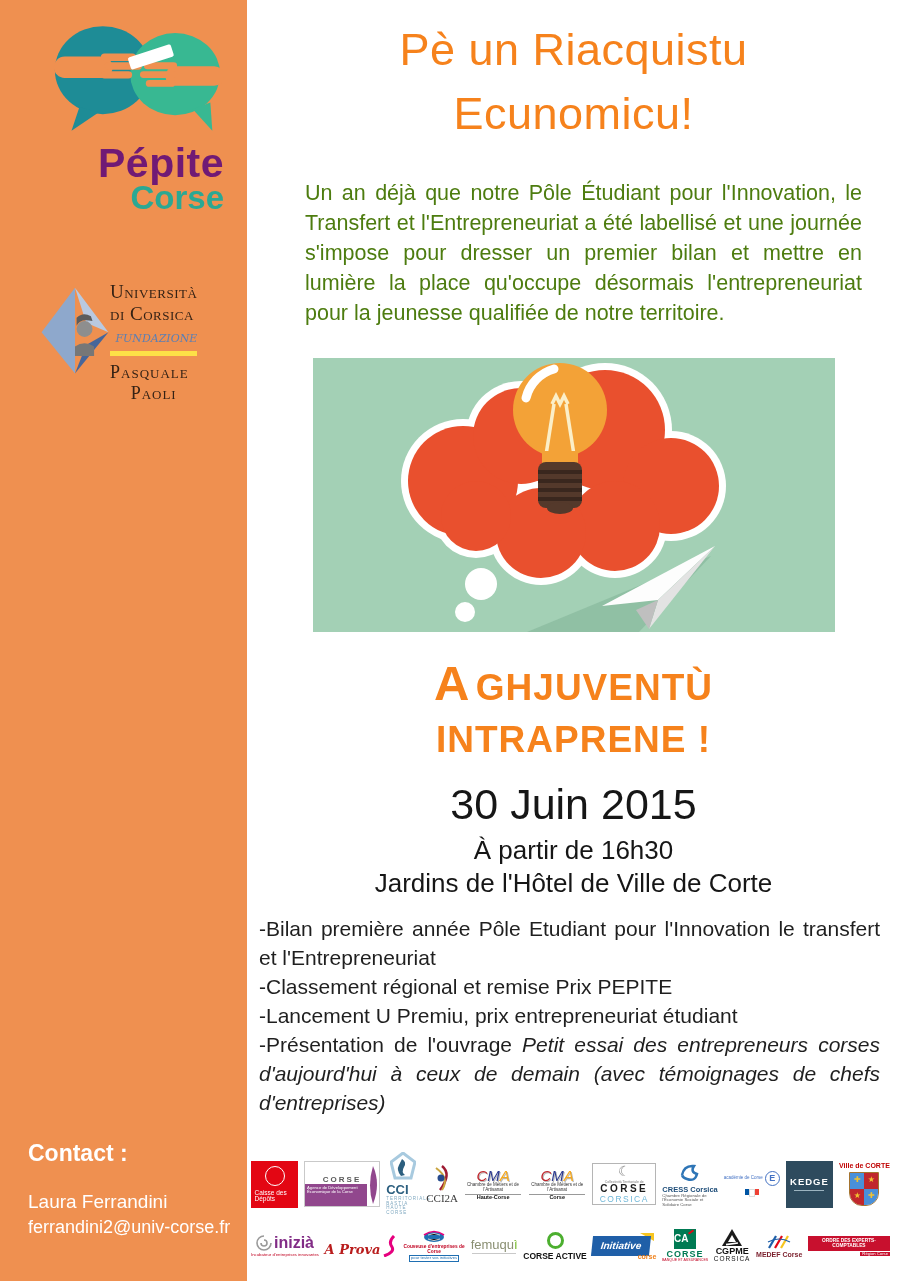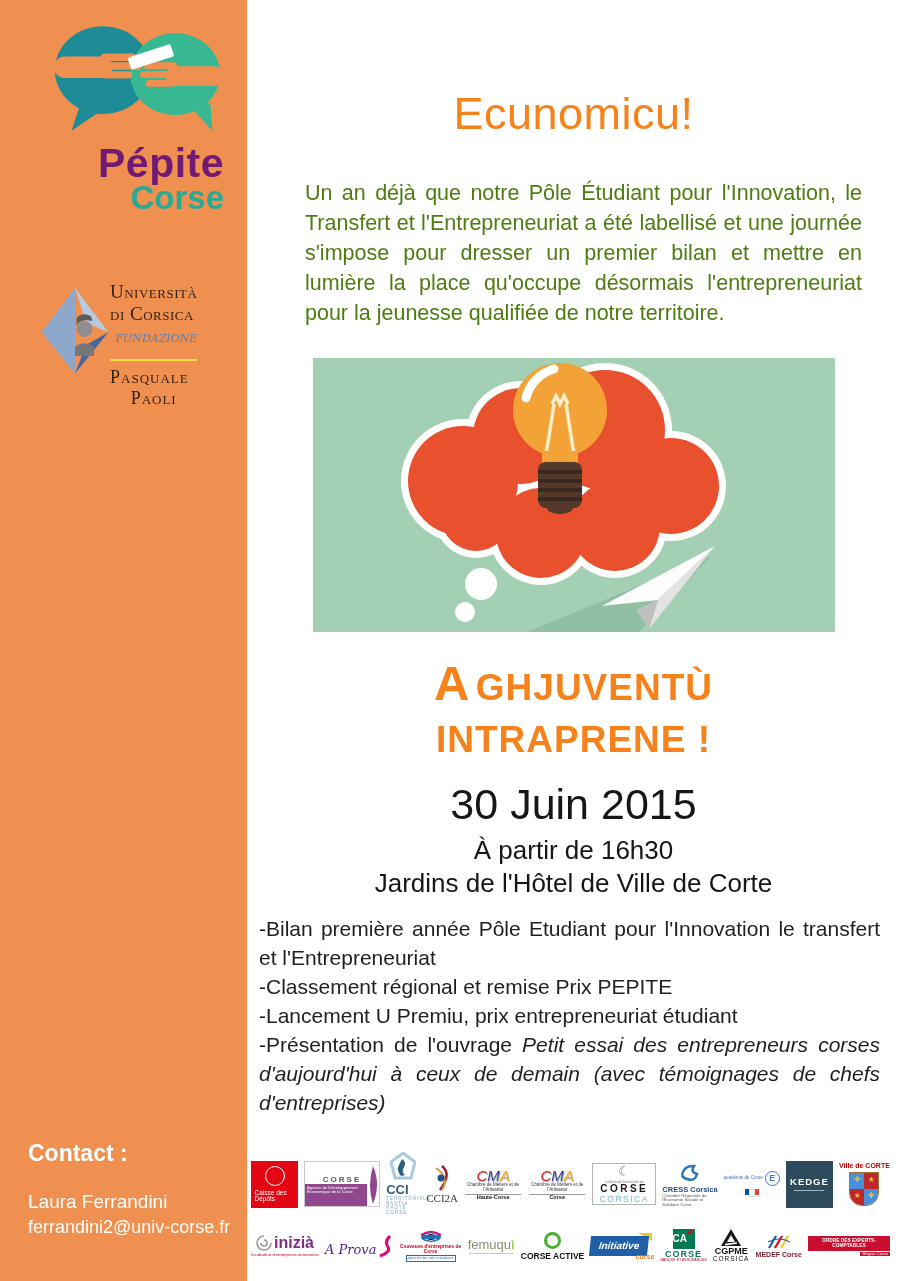--- a/index.html
+++ b/index.html
@@ -7,21 +7,21 @@
         font-family:"Liberation Sans", sans-serif;color:#222;}
   
   .sidebar{position:absolute;left:0;top:0;width:247px;height:100%;background:#EF9050;}
   .brand{width:176px;margin:22px auto 0 50px;}
   .brand-name{font-size:41px;font-weight:bold;color:#701a75;letter-spacing:.5px;margin-top:2px;margin-left:48px;}
   .brand-region{font-size:33px;font-weight:bold;color:#2BA893;text-align:right;margin-top:-8px;padding-right:2px;}
   .univ{display:flex;margin:64px 0 0 40px;align-items:flex-start;}
   .univ-text{font-family:"Liberation Serif", serif;font-variant:small-caps;color:#352215;line-height:1.15;}
   .univ-l1{font-size:19px;letter-spacing:.5px;}
   .univ-l2{font-size:19px;letter-spacing:.5px;}
-  .univ-script{font-family:"DejaVu Serif", serif;font-style:italic;font-size:15px;color:#5B7FB4;text-align:right;margin:4px 0 6px;border-bottom:2px solid #fde047;padding-bottom:13px;}
+  .univ-script{font-family:"DejaVu Serif", serif;font-style:italic;font-size:15px;color:#5B7FB4;text-align:right;margin:4px 0 6px;border-bottom:5px solid #fde047;padding-bottom:5px;}
   .univ-l3,.univ-l4{font-size:18px;letter-spacing:1px;}
   .univ-l4{text-align:center;}
   .contact{position:absolute;left:28px;bottom:42px;color:#fff;line-height:1.35;}
   .contact-heading{font-size:23px;font-weight:bold;margin-bottom:20px;}
   .contact-name{font-size:19px;}
   .contact-email{font-size:18px;}
   
   .content{position:absolute;left:247px;top:0;width:653px;height:100%;}
   .title{margin-top:18px;text-align:center;color:#F6821C;font-size:45px;line-height:1.42;font-weight:400;letter-spacing:.5px;}
   .intro{margin:32px 38px 0 58px;text-align:justify;font-size:21.5px;line-height:1.4;color:#4d7c0f;}
@@ -81,21 +81,21 @@
   .kedge-label{font-size:9.5px;font-weight:bold;letter-spacing:1px;}
   .kedge-line{width:30px;height:1px;background:#9db4c0;margin-top:3px;}
   .corte-label{font-size:7px;font-weight:bold;color:#C00000;margin-bottom:2px;}
   .shield{width:28px;height:32px;border:1.5px solid #a5742f;border-radius:0 0 13px 13px;overflow:hidden;display:grid;grid-template-columns:1fr 1fr;grid-template-rows:1fr 1fr;}
   .shield i{font-style:normal;font-size:8px;display:flex;align-items:center;justify-content:center;color:#F2C230;}
   .q-blue{background:#4A90D9;}.q-red{background:#C0272D;}
   
   .inizia-row{display:flex;align-items:center;gap:2px;}
   .inizia-label{font-size:16px;font-weight:bold;color:#822C86;}
   .inizia-sub{font-size:4.3px;color:#C00020;margin-top:1px;}
-  .aprova-label{font-size:13px;font-style:italic;color:#4c1d95;font-family:"DejaVu Serif", serif;}
+  .aprova-label{font-size:13px;font-style:italic;color:#b91c1c;font-family:"DejaVu Serif", serif;font-weight:bold;}
   .couv-label{font-size:4.8px;font-weight:bold;color:#C00020;width:62px;margin-top:1px;}
   .couv-sub{font-size:4.2px;color:#1F6FB2;border:.5px solid #1F6FB2;padding:0 1px;margin-top:1px;}
   .femuqui-label{font-size:13px;color:#8A8F72;}
   .femuqui-label b{color:#76B82A;font-weight:normal;}
   .femuqui-line{width:44px;height:1px;background:#c9c9c9;margin-top:2px;}
   .cactive{display:flex;align-items:center;gap:3px;}
   .cactive-ring{width:17px;height:17px;border:3px solid #4CAF2F;border-radius:50%;box-sizing:border-box;}
   .cactive-label{font-size:8.5px;font-weight:bold;color:#111;text-align:left;}
   .initiative{position:relative;width:64px;height:26px;}
   .initiative-box{position:absolute;left:0;top:3px;width:58px;height:20px;background:#1F5FA8;transform:skew(-6deg);display:flex;align-items:center;justify-content:center;}
@@ -164,21 +164,21 @@
 
     <div class="contact">
       <div class="contact-heading">Contact :</div>
       <div class="contact-name">Laura Ferrandini</div>
       <div class="contact-email">ferrandini2@univ-corse.fr</div>
     </div>
   </aside>
 
   <main class="content">
     <h1 class="title">
-      <br>
+      <span>Pè un Riacquistu</span><br>
       <span>Ecunomicu!</span>
     </h1>
 
     <p class="intro">Un an déjà que notre Pôle Étudiant pour l'Innovation, le Transfert et l'Entrepreneuriat a été labellisé et une journée s'impose pour dresser un premier bilan et mettre en lumière la place qu'occupe désormais l'entrepreneuriat pour la jeunesse qualifiée de notre territoire.</p>
 
     <svg class="illu" viewBox="0 0 522 274">
       <rect width="522" height="274" fill="#A3D0B5"></rect>
 
       <g fill="#ffffff">
         <circle cx="150" cy="123" r="62"></circle>

